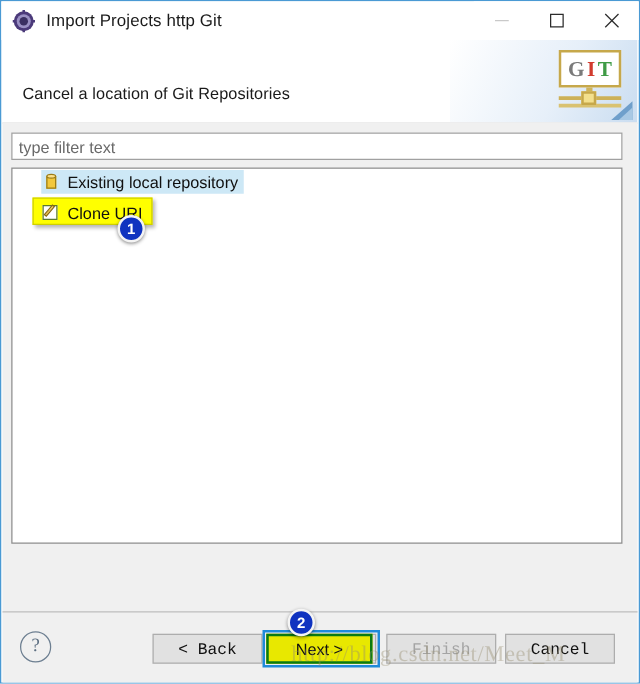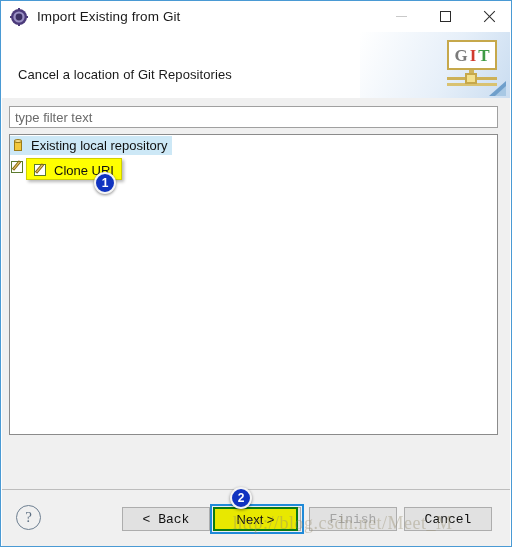--- a/index.html
+++ b/index.html
@@ -217,20 +217,21 @@
     box-sizing: border-box;
     background: #ffffff;
     border: 1px solid #8b8b8b;
     overflow: hidden;
   }
   .tree-row {
     position: relative;
     height: 21px;
     display: flex;
     align-items: center;
+    padding-left: 23px;
     font-size: 13px;
     color: #101010;
     white-space: nowrap;
   }
   .tree-row.selected .row-hit {
     background: #cde8f6;
   }
   .row-hit {
     display: inline-flex;
     align-items: center;
@@ -411,21 +412,21 @@
         <circle cx="9" cy="9" r="5.6" fill="#9a90c4"></circle>
         <circle cx="9" cy="9" r="3.4" fill="#3a2f62"></circle>
         <g fill="#4b3a7a">
           <rect x="8" y="0" width="2" height="3"></rect>
           <rect x="8" y="15" width="2" height="3"></rect>
           <rect x="0" y="8" width="3" height="2"></rect>
           <rect x="15" y="8" width="3" height="2"></rect>
         </g>
       </svg>
     </span>
-    <span class="title-text">Import Existing from Git</span>
+    <span class="title-text">Import Projects http Git</span>
     <span class="winbuttons">
       <span class="winbtn">
         <span class="glyph-min"></span>
       </span>
       <span class="winbtn">
         <span class="glyph-max"></span>
       </span>
       <span class="winbtn">
         <span class="glyph-close"></span>
       </span>

